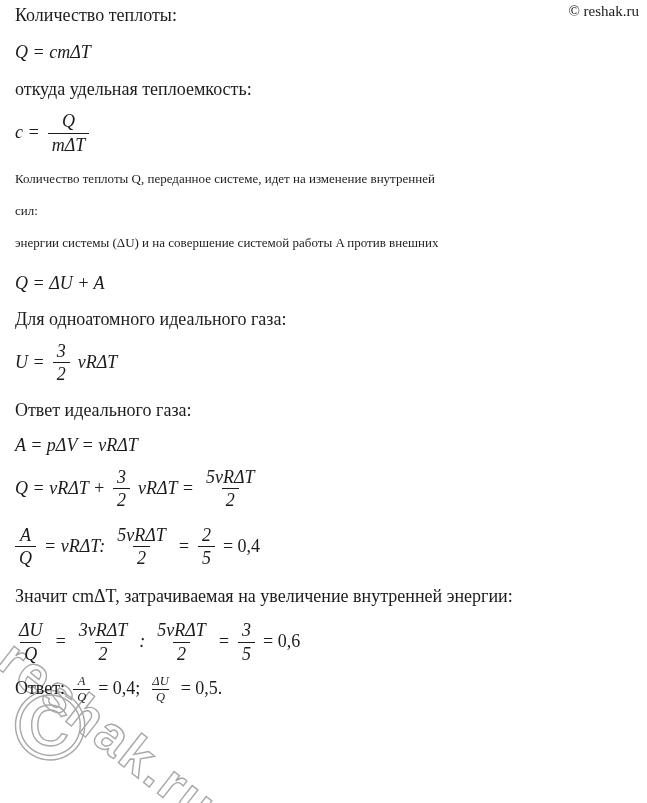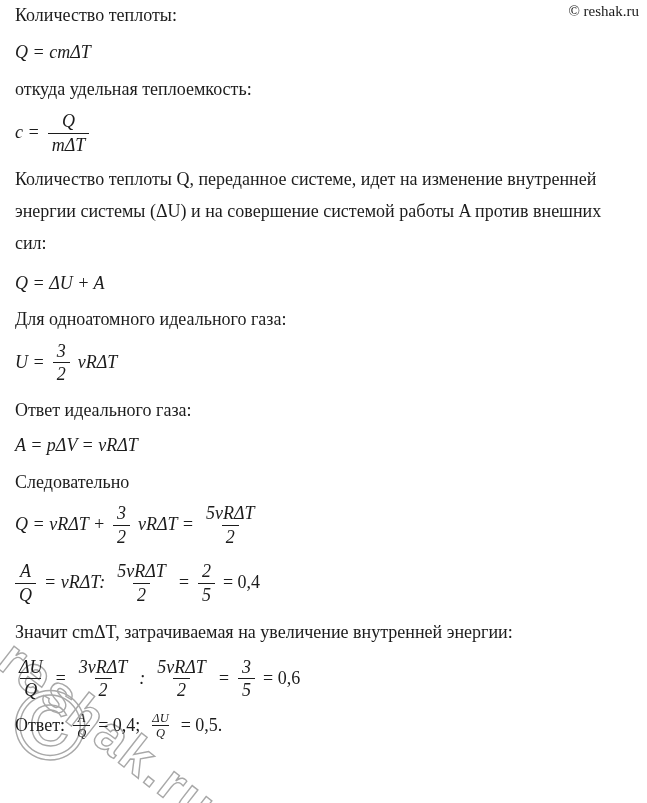--- a/index.html
+++ b/index.html
@@ -59,21 +59,21 @@
   .text { font-style: normal; }
   .math {
     display: flex;
     align-items: center;
     gap: 8px;
     font-style: italic;
   }
   .para div {
     white-space: nowrap;
     line-height: 32px;
-    font-size: 18px;
+    font-size: 13px;
   }
 
   .frac {
     display: inline-flex;
     flex-direction: column;
     align-items: center;
     text-align: center;
     line-height: 1.25;
   }
   .frac .num { display: block; padding: 0 4px; }
@@ -114,22 +114,22 @@
   <p class="math mt9">
     <span>c =</span>
     <span class="frac">
         <span class="num">Q</span>
         <span class="den">mΔT</span>
       </span>
   </p>
 
   <div class="para mt7">
     <div>Количество теплоты Q, переданное системе, идет на изменение внутренней</div>
+    <div>сил:</div>
     <div>энергии системы (ΔU) и на совершение системой работы A против внешних</div>
-    <div>сил:</div>
   </div>
 
   <p class="math mt13">
     <span>Q = ΔU + A</span>
   </p>
 
   <p class="text mt12">Для одноатомного идеального газа:</p>
 
   <p class="math mt9">
     <span>U =</span>
@@ -139,21 +139,20 @@
       </span>
     <span>vRΔT</span>
   </p>
 
   <p class="text mt13">Ответ идеального газа:</p>
 
   <p class="math mt12">
     <span>A = pΔV = vRΔT</span>
   </p>
 
-  <p class="text mt13">Следовательно</p>
 
   <p class="math mt8">
     <span>Q = vRΔT +</span>
     <span class="frac">
         <span class="num">3</span>
         <span class="den">2</span>
       </span>
     <span>vRΔT =</span>
     <span class="frac">
         <span class="num">5vRΔT</span>

